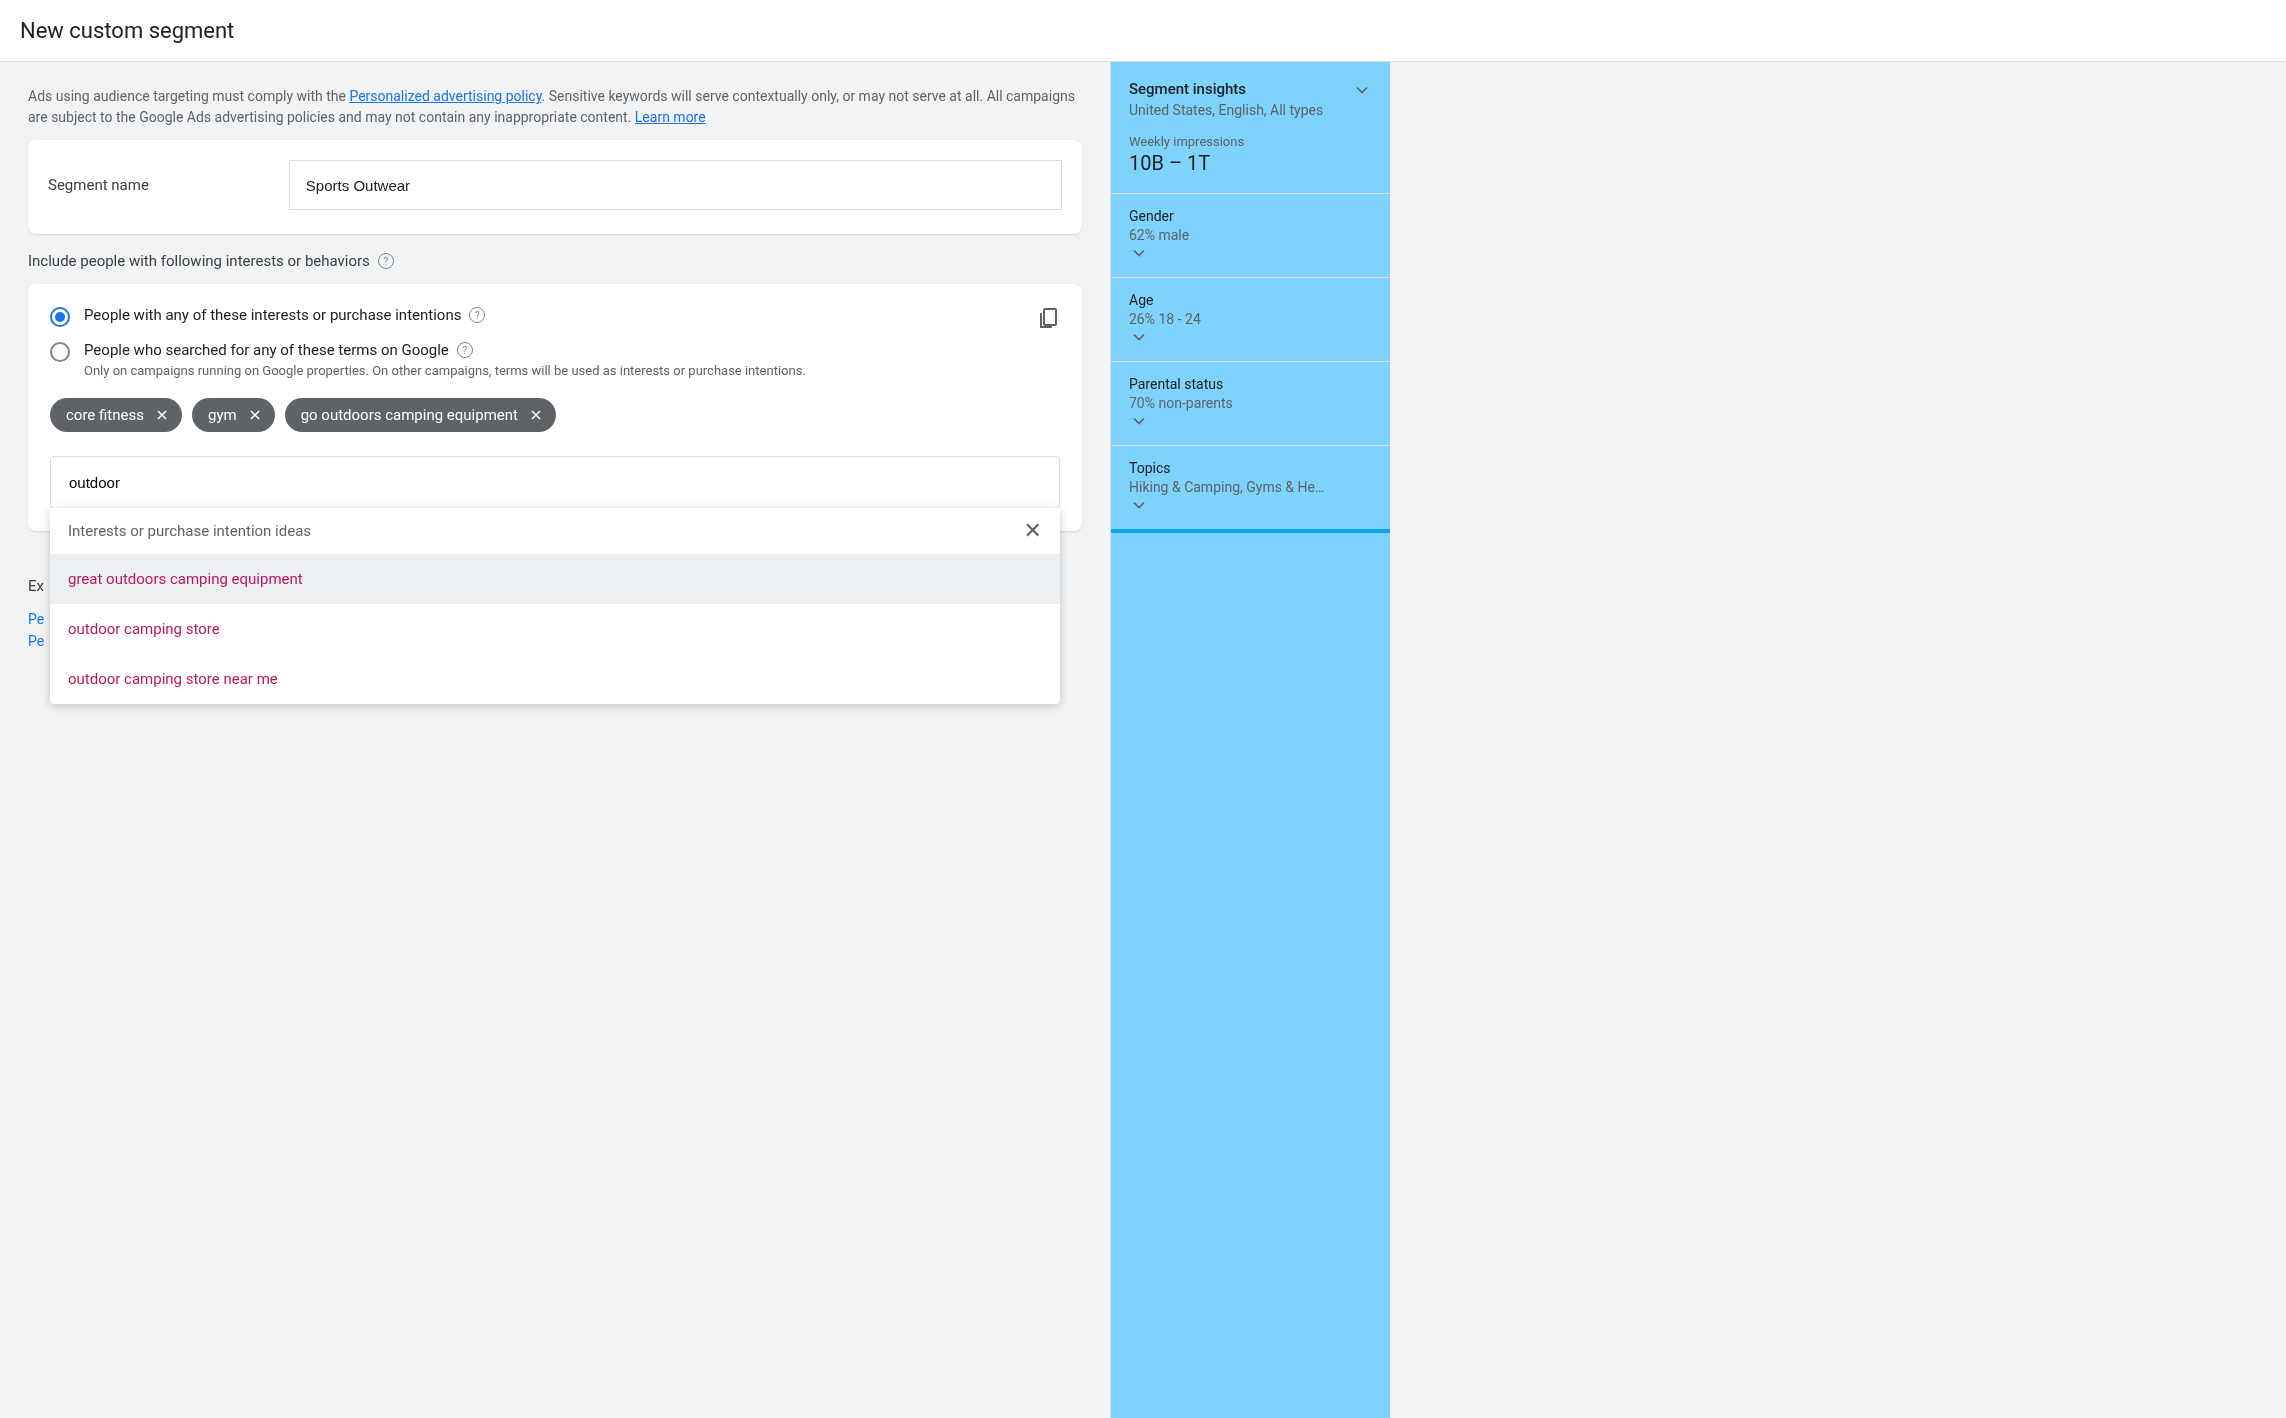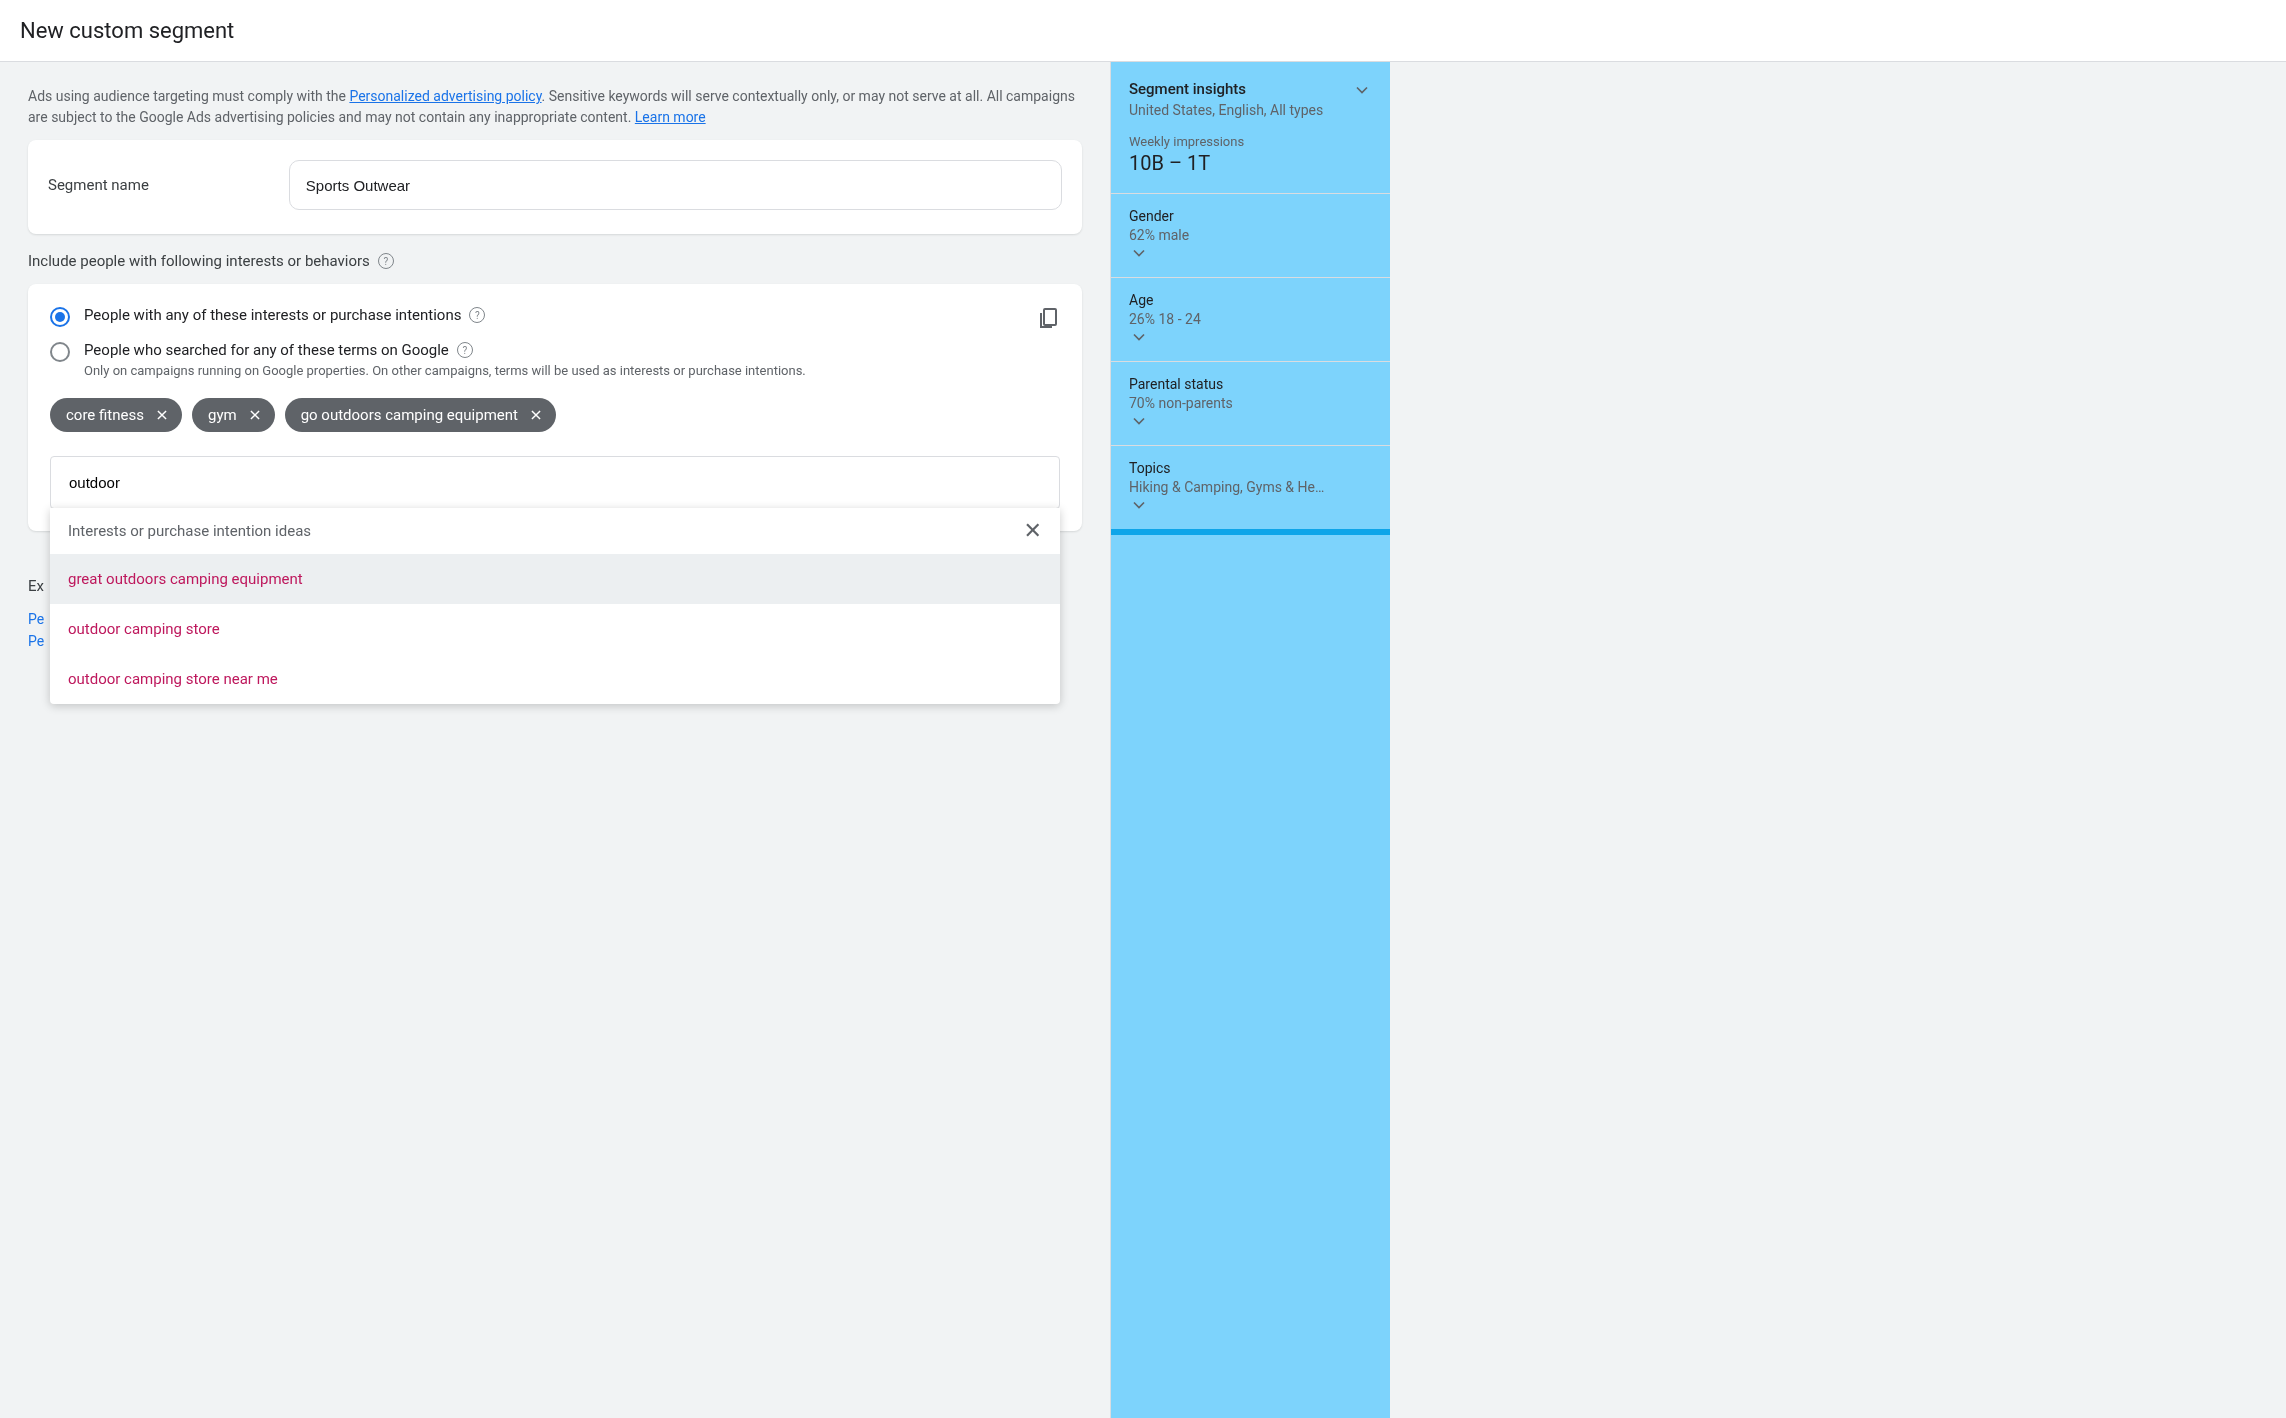--- a/index.html
+++ b/index.html
@@ -51,21 +51,21 @@
     }
     .segment-name-label {
       color: #3c4043;
       font-size: 15px;
       white-space: nowrap;
     }
     .segment-name-input {
       flex: 1;
       height: 50px;
       border: 1px solid #dadce0;
-      border-radius: 10px;
+      border-radius: 0;
       padding: 0 16px;
       font-size: 15px;
       color: #202124;
       outline: none;
     }
     .section-label {
       color: #3c4043;
       font-size: 15px;
       margin-bottom: 14px;
       display: flex;
@@ -438,21 +438,21 @@
     <div class="insight-row">
       <div>
         <div class="insight-label">Parental status</div>
         <div class="insight-value">70% non-parents</div>
       </div>
       <svg class="chevron" viewBox="0 0 24 24" fill="none" stroke="currentColor" stroke-width="2">
           <path d="M6 9l6 6 6-6"></path>
         </svg>
     </div>
 
-    <div class="insight-row" style="border-bottom:6px solid #0ea5e9">
+    <div class="insight-row" style="border-bottom:4px solid #0ea5e9">
       <div>
         <div class="insight-label">Topics</div>
         <div class="insight-value">Hiking &amp; Camping, Gyms &amp; He…</div>
       </div>
       <svg class="chevron" viewBox="0 0 24 24" fill="none" stroke="currentColor" stroke-width="2">
           <path d="M6 9l6 6 6-6"></path>
         </svg>
     </div>
   </div>
 </div>

